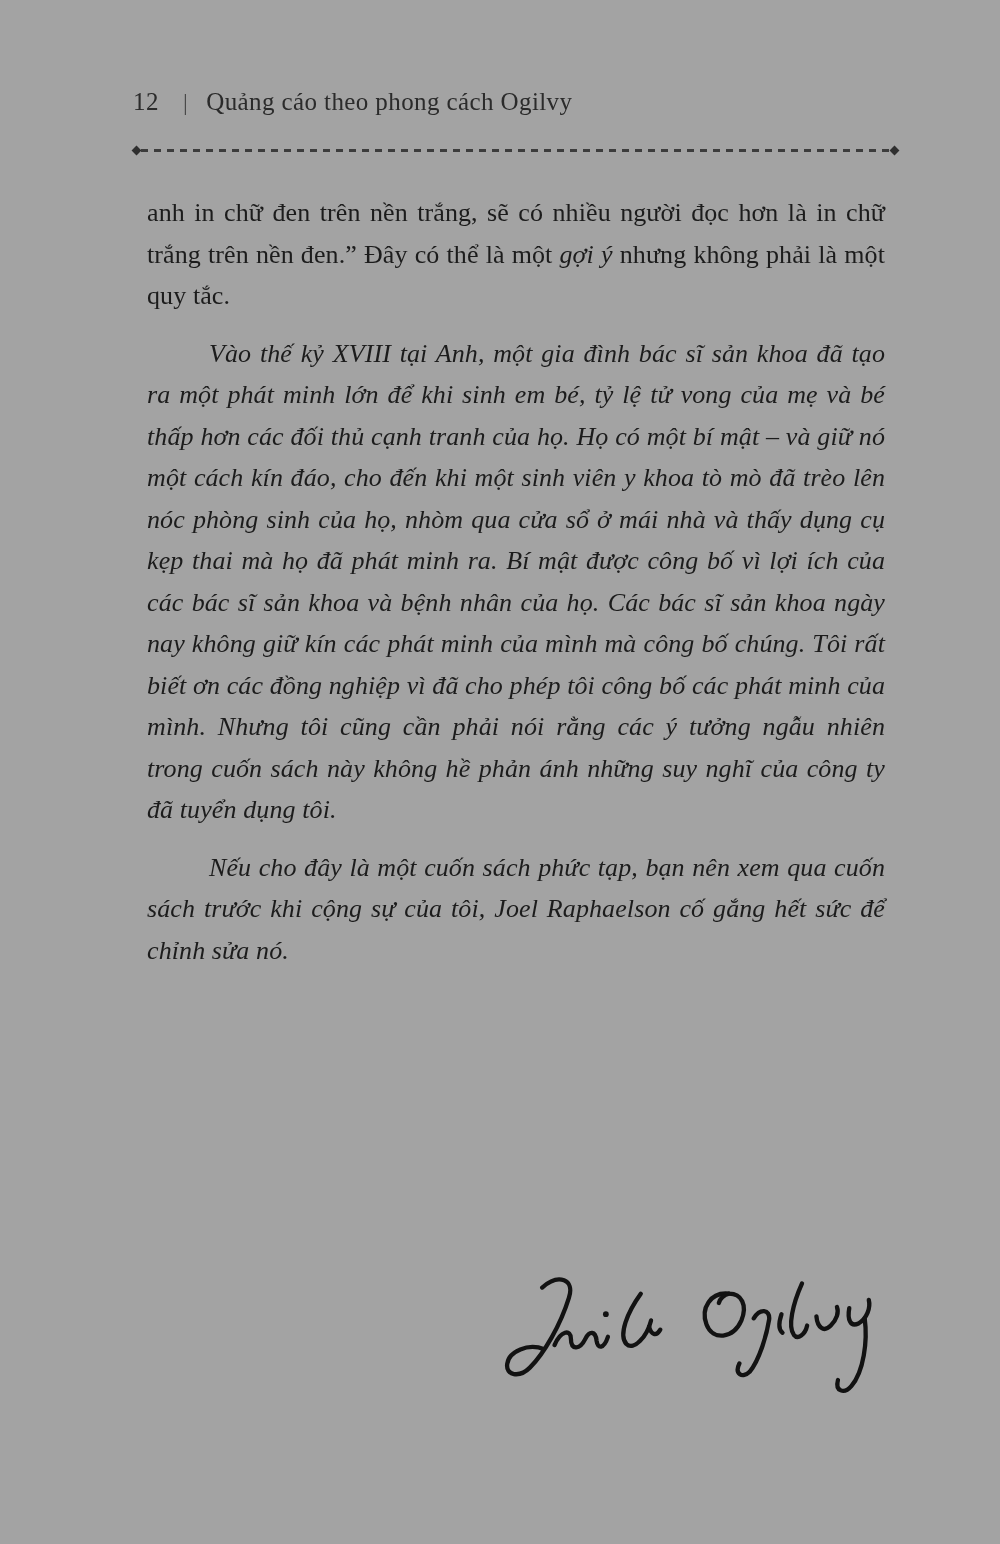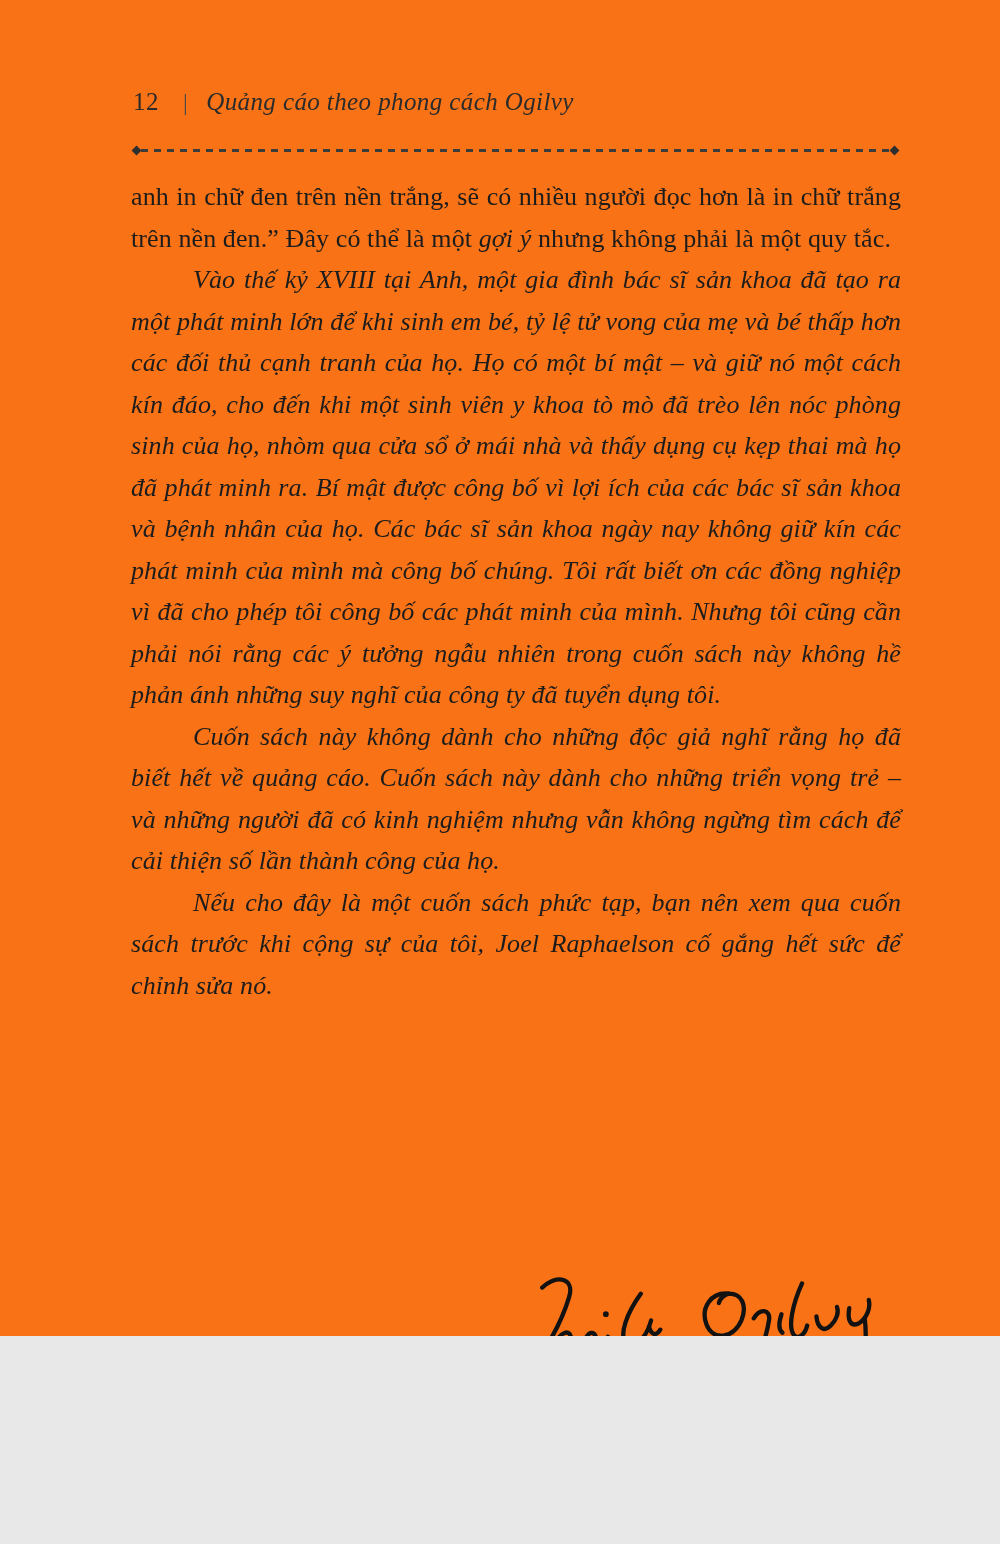--- a/index.html
+++ b/index.html
@@ -1,37 +1,37 @@
 <!DOCTYPE html>
 <html lang="vi"><head>
 <meta charset="utf-8">
 <style>
   html,body{margin:0;padding:0;background:#e8e8e8;}
   .page{
     position:relative;
-    width:1000px;height:1336px;
+    width:1000px;height:1544px;
     margin:0 auto;
-    background:#f97316;
+    background:#a3a3a3;
     overflow:hidden;
     font-family:"Liberation Serif","DejaVu Serif",serif;
     color:#1c1c1c;
   }
   
   .header{
     position:absolute;left:133px;top:88px;right:100px;
     display:flex;align-items:baseline;gap:0;
     font-size:25px;color:#2b2b2b;
     letter-spacing:.4px;
   }
   .page-num{min-width:44px;}
   .header-sep{
     color:#4a4a4a;font-weight:300;margin:0 18px 0 6px;
     font-size:24px;
   }
-  .running-title{white-space:nowrap;font-style:italic;}
+  .running-title{white-space:nowrap;}
   
   .rule{
     position:absolute;left:133px;right:102px;top:146px;height:9px;
   }
   .rule .dashes{
     position:absolute;left:8px;right:8px;top:3px;height:3px;
     background:repeating-linear-gradient(90deg,#3c3c3c 0 7px,transparent 7px 13px);
   }
   .rule .diamond{
     position:absolute;top:1px;width:7px;height:7px;background:#2f2f2f;
@@ -39,21 +39,21 @@
   }
   .rule .diamond.left{left:0;}
   .rule .diamond.right{right:0;}
   
   .body-text{
     position:absolute;left:131px;top:176px;width:770px;
     font-size:26px;line-height:41.5px;
     text-align:justify;
     letter-spacing:.1px;
   }
-  .body-text p{margin:0;}
+  .body-text p{margin:16px;}
   .body-text p.indent{text-indent:62px;font-style:italic;}
   .italic{font-style:italic;}
   .signoff{font-style:italic;text-indent:56px;}
   
   .signature{
     position:absolute;left:497px;top:1268px;width:380px;height:150px;
   }
   .signature svg{width:100%;height:100%;}
 </style>
 </head>
@@ -69,21 +69,20 @@
 
   <div class="rule">
     <span class="diamond left"></span>
     <span class="dashes"></span>
     <span class="diamond right"></span>
   </div>
 
   <div class="body-text">
     <p><span>anh in chữ đen trên nền trắng, sẽ có nhiều người đọc hơn là in chữ trắng trên nền đen.” Đây có thể là một </span><span class="italic">gợi ý</span><span> nhưng không phải là một quy tắc.</span></p>
     <p class="indent">Vào thế kỷ XVIII tại Anh, một gia đình bác sĩ sản khoa đã tạo ra một phát minh lớn để khi sinh em bé, tỷ lệ tử vong của mẹ và bé thấp hơn các đối thủ cạnh tranh của họ. Họ có một bí mật – và giữ nó một cách kín đáo, cho đến khi một sinh viên y khoa tò mò đã trèo lên nóc phòng sinh của họ, nhòm qua cửa sổ ở mái nhà và thấy dụng cụ kẹp thai mà họ đã phát minh ra. Bí mật được công bố vì lợi ích của các bác sĩ sản khoa và bệnh nhân của họ. Các bác sĩ sản khoa ngày nay không giữ kín các phát minh của mình mà công bố chúng. Tôi rất biết ơn các đồng nghiệp vì đã cho phép tôi công bố các phát minh của mình. Nhưng tôi cũng cần phải nói rằng các ý tưởng ngẫu nhiên trong cuốn sách này không hề phản ánh những suy nghĩ của công ty đã tuyển dụng tôi.</p>
-    <p class="indent">Cuốn sách này không dành cho những độc giả nghĩ rằng họ đã biết hết về quảng cáo. Cuốn sách này dành cho những triển vọng trẻ – và những người đã có kinh nghiệm nhưng vẫn không ngừng tìm cách để cải thiện số lần thành công của họ.</p>
     <p class="indent">Nếu cho đây là một cuốn sách phức tạp, bạn nên xem qua cuốn sách trước khi cộng sự của tôi, Joel Raphaelson cố gắng hết sức để chỉnh sửa nó.</p>
   </div>
 
   <div class="signature" role="img" aria-label="David Ogilvy">
     <svg viewBox="0 0 370 140" fill="none" stroke="#121212" stroke-width="4.2" stroke-linecap="round" stroke-linejoin="round">
 
       <path d="M 44,16 C 60,2 76,8 70,26 C 62,52 46,80 32,94 C 22,104 8,102 10,90 C 12,78 30,70 46,76"></path>
 
       <path d="M 56,72 C 62,58 72,56 72,66 C 72,76 80,78 86,66 C 90,58 96,58 97,68 C 98,76 104,76 108,64"></path>
       <circle cx="106" cy="42" r="2.8" fill="#121212" stroke="none"></circle>

